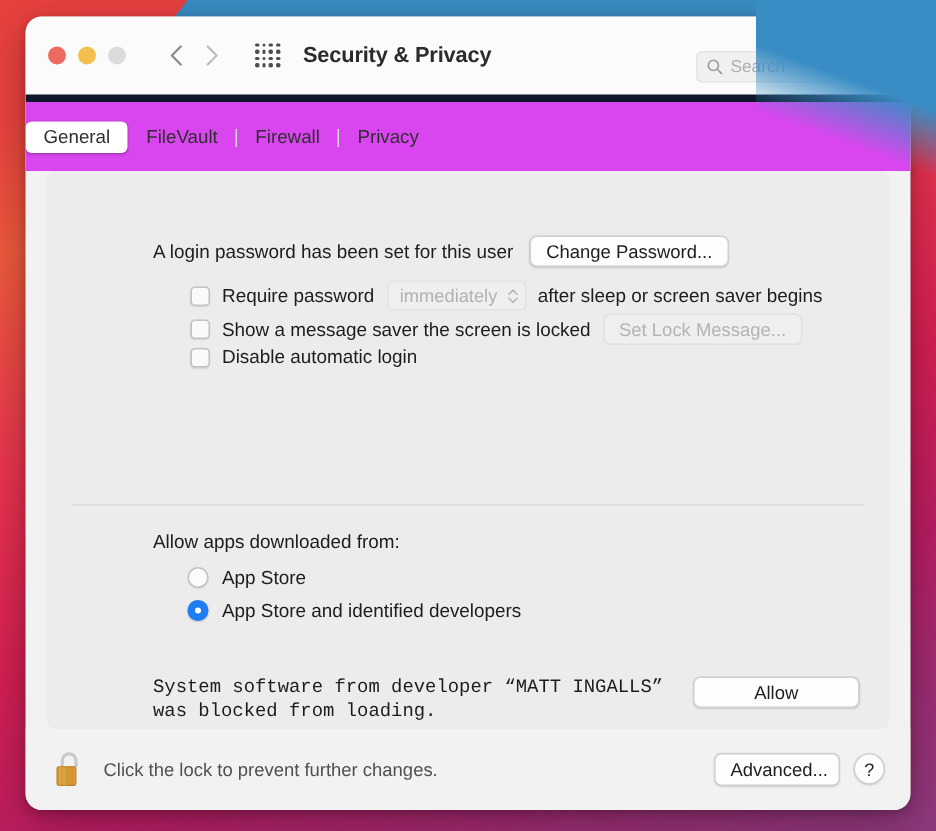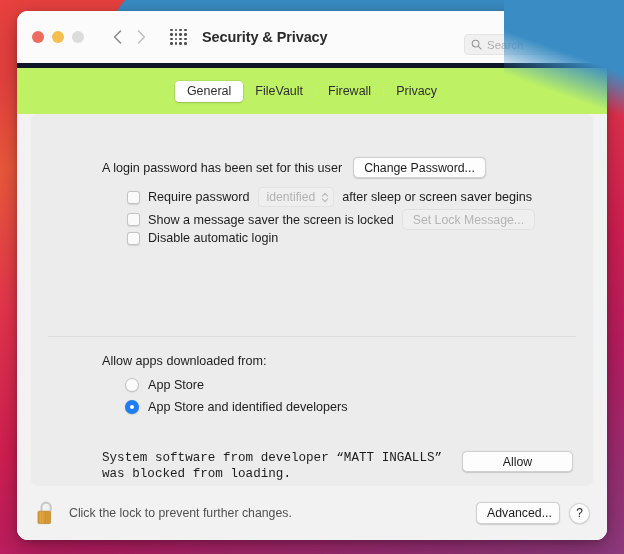--- a/index.html
+++ b/index.html
@@ -141,22 +141,22 @@
     margin-left: 5px;
     font-size: 11.5px;
     color: #adadad;
   }
 
   
   .tabbar {
     flex: 0 0 auto;
     padding: 13px 0 12px 0;
     display: flex;
-    justify-content: center;
-    background: #bef264;
+    justify-content: flex-start;
+    background: #d946ef;
   }
   .tabs {
     display: flex;
     align-items: center;
     height: 21px;
   }
   .tab {
     font-size: 12.5px;
     color: #2f2f2f;
     padding: 0 12px;
@@ -345,21 +345,21 @@
     position: relative;
   }
   .locktxt {
     margin-left: 10px;
     font-size: 12.3px;
     color: #505050;
   }
   .bottomright {
     margin-left: auto;
     display: flex;
-    align-items: center;
+    align-items: flex-start;
     gap: 9px;
   }
   .advbtn { width: 84px; text-align: center; height: 22px; line-height: 21px; }
   .helpbtn {
     width: 21px; height: 21px;
     border-radius: 50%;
     background: #fdfdfd;
     border: 0.5px solid #d0d0d0;
     box-shadow: 0 0.5px 1.2px rgba(0,0,0,.16);
     font-size: 12px;
@@ -443,21 +443,21 @@
 
       <div class="pwrow">
         <span class="txt">A login password has been set for this user</span>
         <button class="btn">Change Password...</button>
       </div>
 
       <div class="checkrow cbrow1">
         <span class="checkbox"></span>
         <span class="txt">Require password</span>
         <span class="popup">
-          <span class="lbl">identified</span>
+          <span class="lbl">immediately</span>
           <span class="arrows">
             <svg width="8" height="13" viewBox="0 0 8 13">
               <path d="M1.3 5.2 4 2.4l2.7 2.8" fill="none" stroke="#b8b8b8" stroke-width="1.1" stroke-linecap="round" stroke-linejoin="round"></path>
               <path d="M1.3 7.8 4 10.6l2.7-2.8" fill="none" stroke="#b8b8b8" stroke-width="1.1" stroke-linecap="round" stroke-linejoin="round"></path>
             </svg>
           </span>
         </span>
         <span class="txt">after sleep or screen saver begins</span>
       </div>
 

